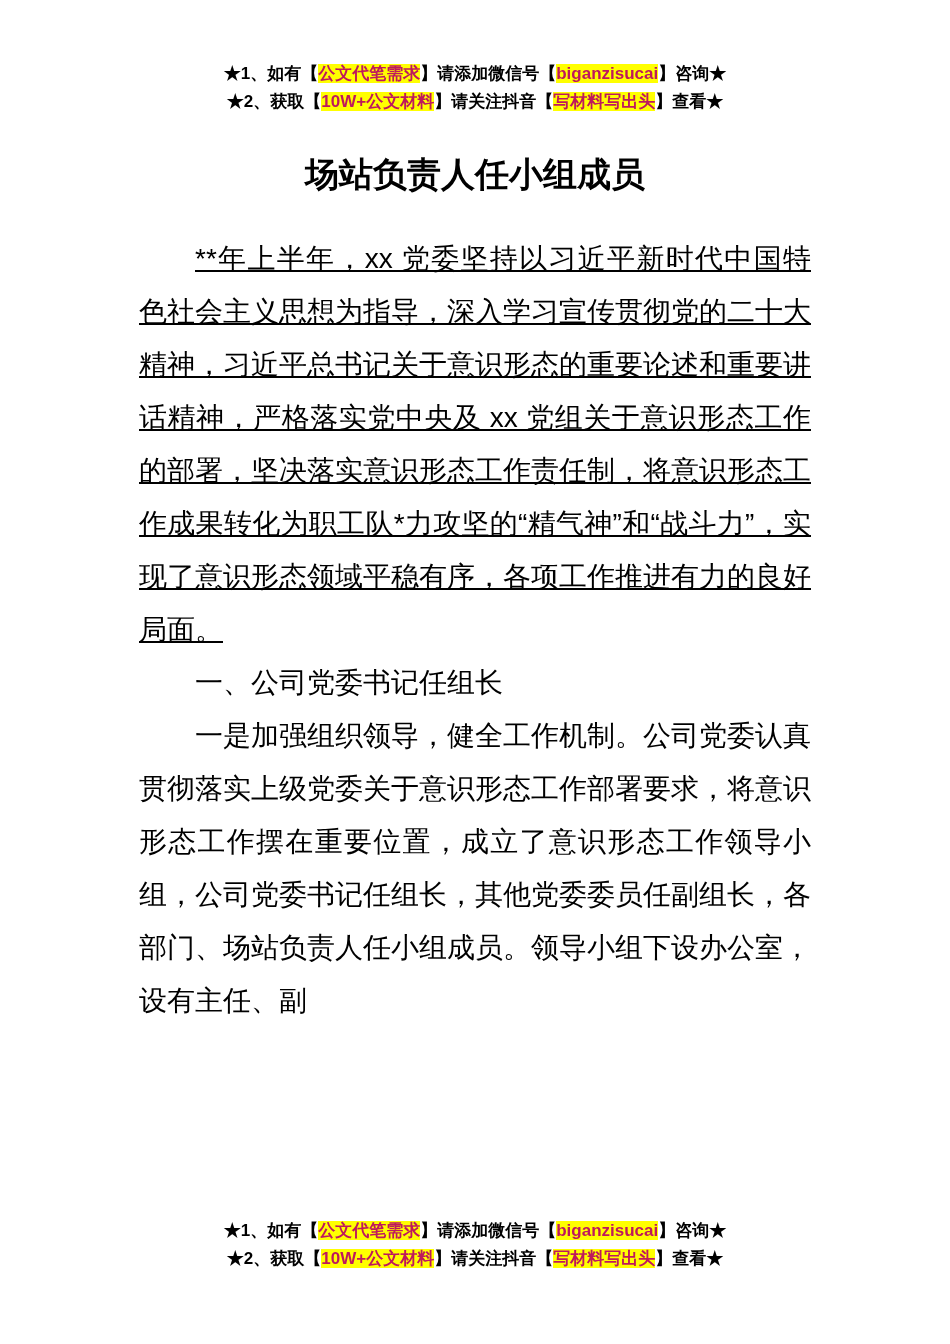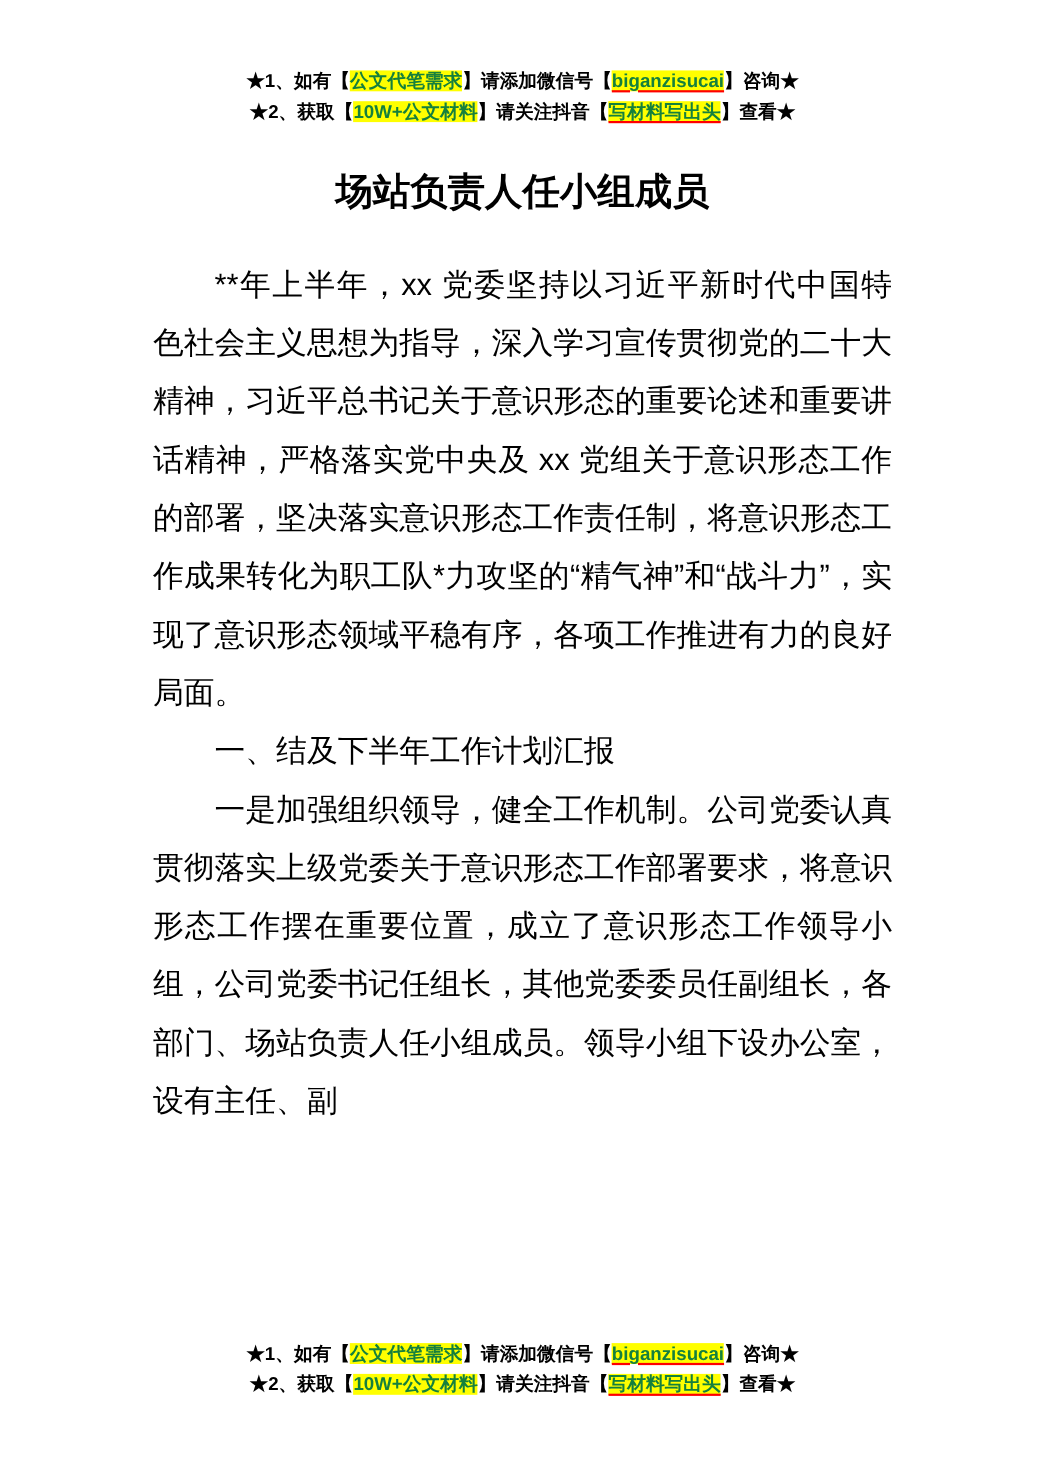--- a/index.html
+++ b/index.html
@@ -14,47 +14,46 @@
   }
   .banner {
     text-align: center;
     font-size: 17px;
     font-weight: bold;
     line-height: 28px;
     white-space: nowrap;
   }
   .banner-top { padding-top: 60px; }
   .banner-bottom { position: absolute; top: 1217px; left: 0; right: 0; }
-  .hl { color: #15803d; background: #ffff00; }
+  .hl { color: #be185d; background: #ffff00; }
   .ul-black {
     text-decoration-thickness: 2px;
     text-underline-offset: 3px;
   }
   .ul-red {
-    text-decoration: underline;
     text-decoration-color: #ff0000;
     text-decoration-thickness: 2px;
     text-underline-offset: 3px;
   }
   .doc-title {
     font-size: 34px;
     font-weight: bold;
     text-align: center;
     line-height: 116px;
     margin: 0;
   }
   .content {
     padding: 0 139px;
     font-size: 28px;
     line-height: 53px;
     text-align: justify;
     text-justify: inter-character;
   }
   .content p { margin: 0; text-indent: 2em; }
-  .para1 { margin-top: 107px; }
+  .para1 { margin-top: 107px; text-decoration: underline; }
   .heading1 { margin-top: 25px; }
   .para2 { margin-top: 52px; }
 </style>
 </head>
 <body>
 
 <div class="page">
 
   <div class="banner banner-top">
     <div>
@@ -64,21 +63,21 @@
       <span>★2、获取【</span><span class="hl">10W+公文材料</span><span>】请</span><span class="ul-black">关注</span><span>抖音【</span><span class="hl ul-red">写材料写出头</span><span>】查看★</span>
     </div>
   </div>
 
   <h1 class="doc-title">
     <div>场站负责人任小组成员</div>
   </h1>
 
   <div class="content">
     <p class="para1">**年上半年，xx 党委坚持以习近平新时代中国特色社会主义思想为指导，深入学习宣传贯彻党的二十大精神，习近平总书记关于意识形态的重要论述和重要讲话精神，严格落实党中央及 xx 党组关于意识形态工作的部署，坚决落实意识形态工作责任制，将意识形态工作成果转化为职工队*力攻坚的“精气神”和“战斗力”，实现了意识形态领域平稳有序，各项工作推进有力的良好局面。</p>
-    <p class="heading1">一、结及下半年工作计划汇报</p>
+    <p class="heading1">一、公司党委书记任组长</p>
     <p class="para2">一是加强组织领导，健全工作机制。公司党委认真贯彻落实上级党委关于意识形态工作部署要求，将意识形态工作摆在重要位置，成立了意识形态工作领导小组，公司党委书记任组长，其他党委委员任副组长，各部门、场站负责人任小组成员。领导小组下设办公室，设有主任、副</p>
   </div>
 
   <div class="banner banner-bottom">
     <div>
       <span>★1、如有【</span><span class="hl">公文代笔需求</span><span>】请</span><span class="ul-black">添加</span><span>微信号【</span><span class="hl ul-red">biganzisucai</span><span>】咨询★</span>
     </div>
     <div>
       <span>★2、获取【</span><span class="hl">10W+公文材料</span><span>】请</span><span class="ul-black">关注</span><span>抖音【</span><span class="hl ul-red">写材料写出头</span><span>】查看★</span>
     </div>

